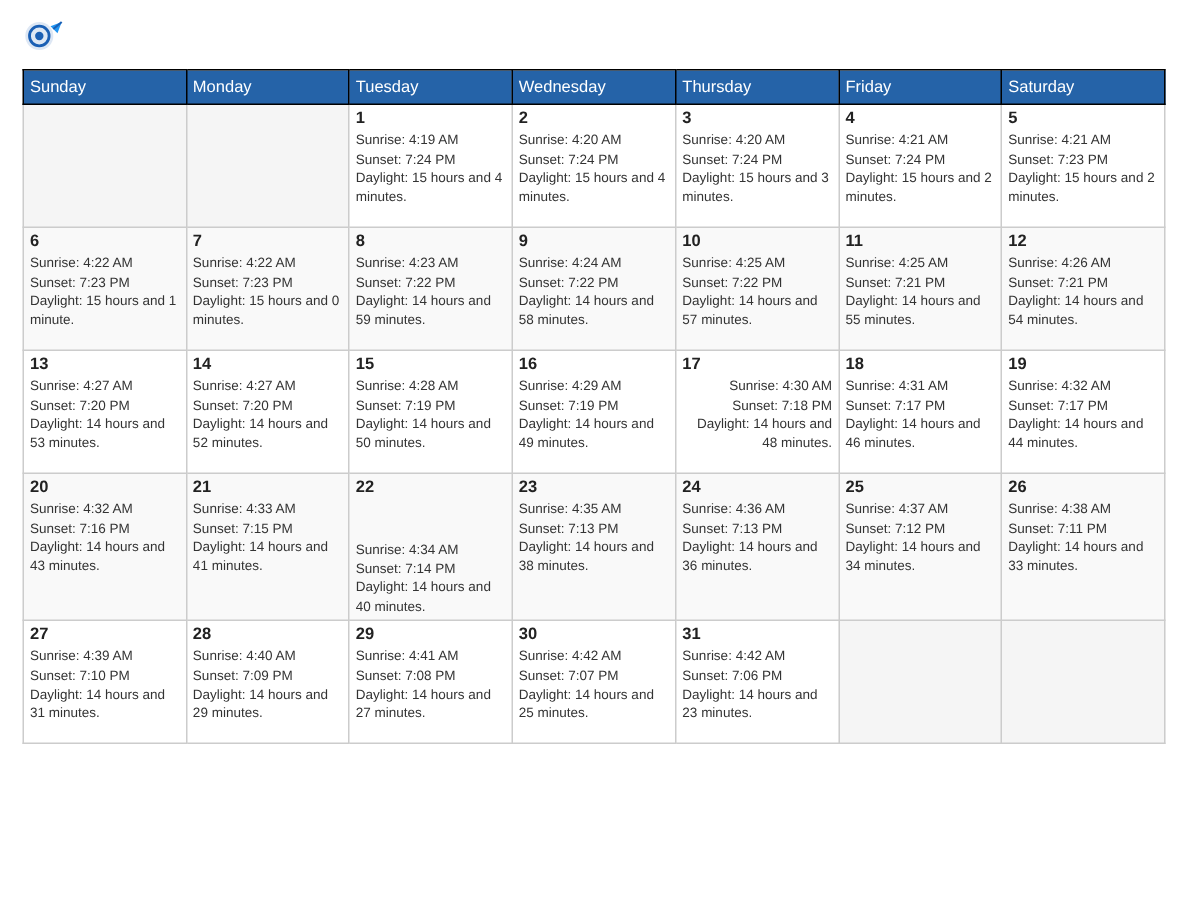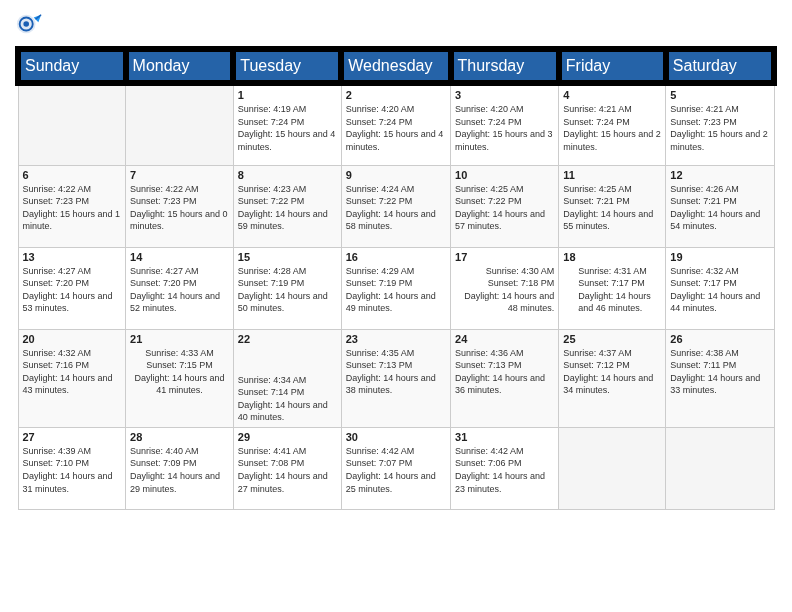--- a/index.html
+++ b/index.html
@@ -55,23 +55,23 @@
     .calendar {
       width: 100%;
       border-collapse: collapse;
       font-size: 9.5px;
     }
     .calendar th {
       background: #2563a8;
       color: #fff;
       padding: 5px 4px;
       text-align: left;
-      font-size: 16px;
+      font-size: 11px;
       font-weight: normal;
-      border: 6px solid #000000;
+      border: 1px solid #000000;
     }
     .calendar td {
       border: 1px solid #ccc;
       padding: 3px 4px;
       vertical-align: top;
       height: 82px;
       width: 110px;
       background: #fff;
     }
     .calendar td.empty {
@@ -231,41 +231,41 @@
 Daylight: 14 hours and 49 minutes.</div>
           </td>
           <td>
             <div class="day-number">17</div>
             <div class="day-info" style="white-space: pre-line; text-align: right;">Sunrise: 4:30 AM
 Sunset: 7:18 PM
 Daylight: 14 hours and 48 minutes.</div>
           </td>
           <td>
             <div class="day-number">18</div>
-            <div class="day-info" style="white-space: pre-line; margin-left: 15px;">Sunrise: 4:31 AM
+            <div class="day-info" style="white-space: pre-line;">Sunrise: 4:31 AM
 Sunset: 7:17 PM
 Daylight: 14 hours and 46 minutes.</div>
           </td>
           <td>
             <div class="day-number">19</div>
             <div class="day-info" style="white-space: pre-line;">Sunrise: 4:32 AM
 Sunset: 7:17 PM
 Daylight: 14 hours and 44 minutes.</div>
           </td>
         </tr>
         <tr class="row-even">
           <td>
             <div class="day-number">20</div>
             <div class="day-info" style="white-space: pre-line;">Sunrise: 4:32 AM
 Sunset: 7:16 PM
 Daylight: 14 hours and 43 minutes.</div>
           </td>
           <td>
             <div class="day-number">21</div>
-            <div class="day-info" style="white-space: pre-line; text-align: center;">Sunrise: 4:33 AM
+            <div class="day-info" style="white-space: pre-line;">Sunrise: 4:33 AM
 Sunset: 7:15 PM
 Daylight: 14 hours and 41 minutes.</div>
           </td>
           <td>
             <div class="day-number">22</div>
             <div class="day-info" style="white-space: pre-line; margin-top: 29px;">Sunrise: 4:34 AM
 Sunset: 7:14 PM
 Daylight: 14 hours and 40 minutes.</div>
           </td>
           <td>

